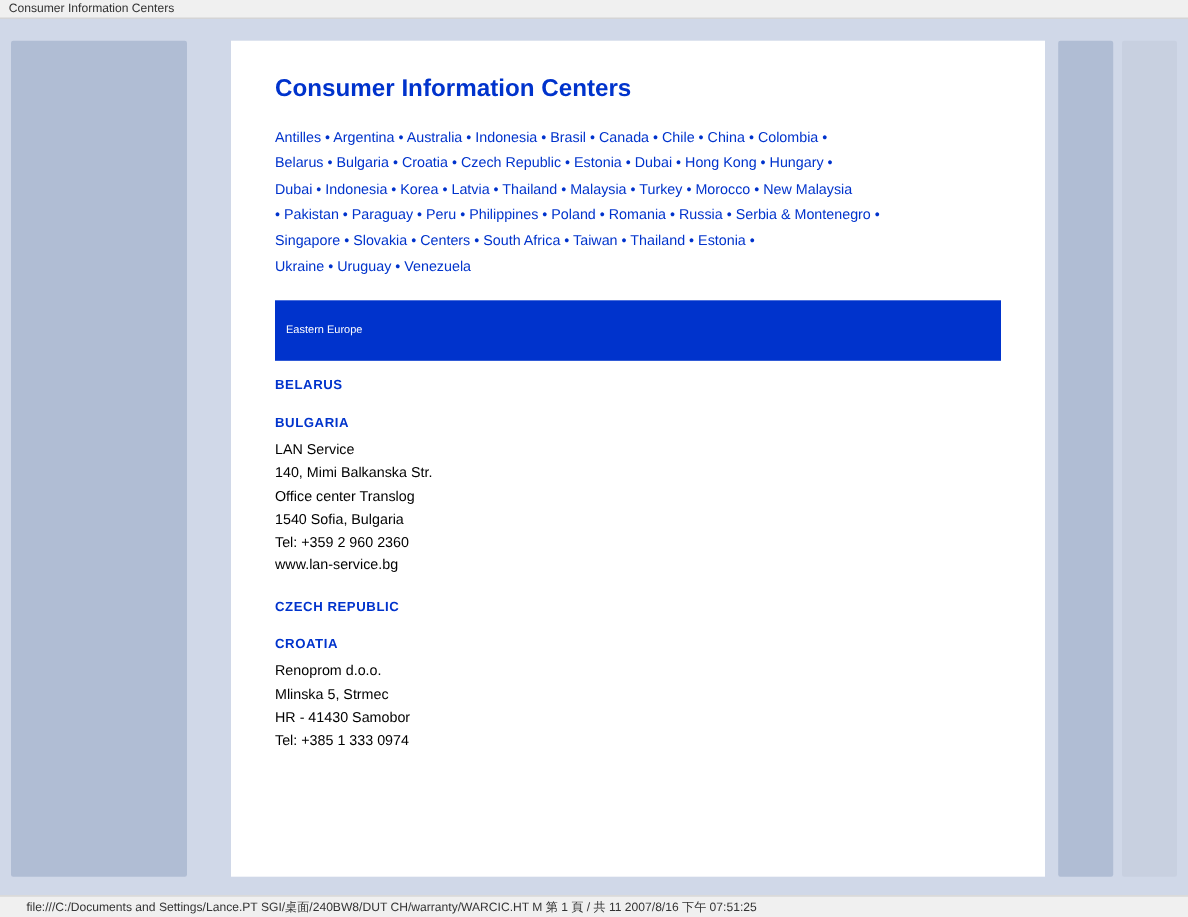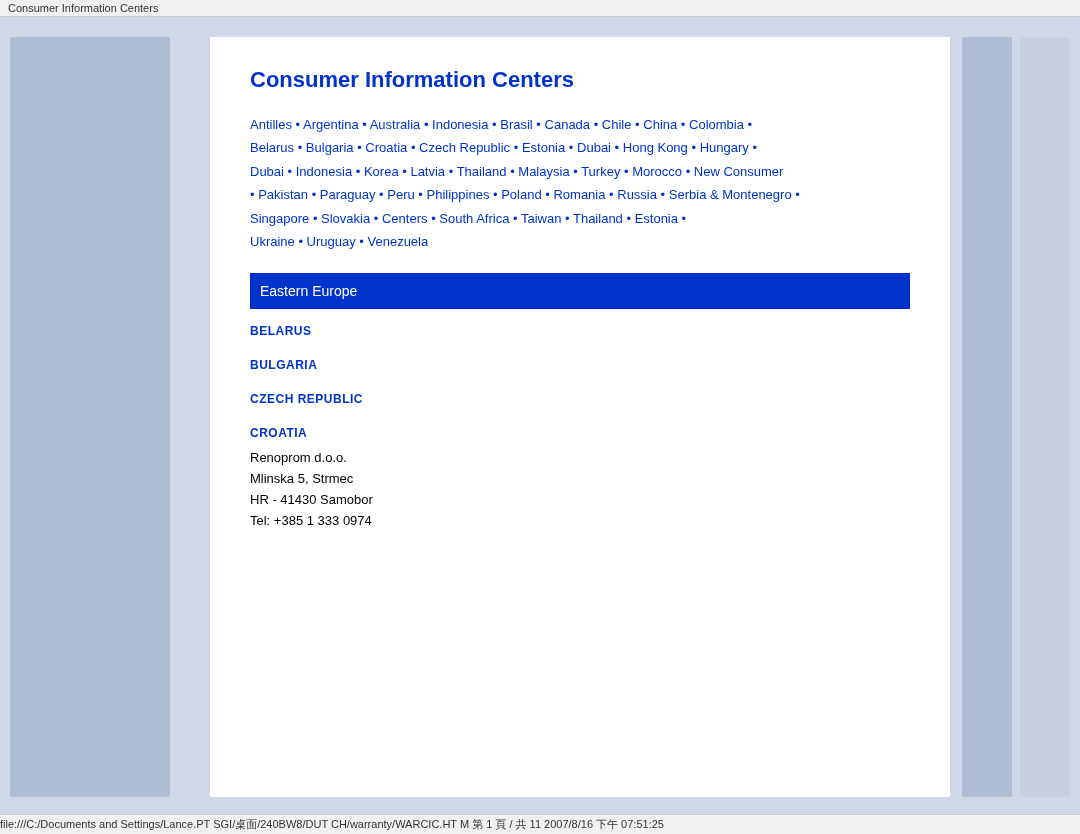--- a/index.html
+++ b/index.html
@@ -86,22 +86,22 @@
     }
 
     .links-section a {
       color: #0033cc;
       text-decoration: none;
     }
 
     .section-header {
       background-color: #0033cc;
       color: #ffffff;
-      padding: 10px 10px;
-      font-size: 14px;
+      padding: 22px 10px;
+      font-size: 10px;
       font-weight: normal;
       margin-bottom: 15px;
       margin-top: 10px;
     }
 
     .country-name {
       color: #0033cc;
       font-weight: bold;
       font-size: 12px;
       margin-bottom: 8px;
@@ -115,21 +115,21 @@
 
     .country-details {
       color: #000;
       font-size: 13px;
       line-height: 1.6;
     }
 
     .status-bar {
       background-color: #f0f0f0;
       border-top: 1px solid #ccc;
-      padding: 2px 0;
+      padding: 2px 24px;
       font-size: 11px;
       color: #333;
       position: fixed;
       bottom: 0;
       width: 100%;
     }
   </style>
 </head>
 <body>
 
@@ -164,21 +164,21 @@
       <a href="#">Hong Kong</a> •
       <a href="#">Hungary</a> •<br>
       <a href="#">Dubai</a> •
       <a href="#">Indonesia</a> •
       <a href="#">Korea</a> •
       <a href="#">Latvia</a> •
       <a href="#">Thailand</a> •
       <a href="#">Malaysia</a> •
       <a href="#">Turkey</a> •
       <a href="#">Morocco</a> •
-      <a href="#">New Consumer</a><br>
+      <a href="#">New Malaysia</a><br>
       •
       <a href="#">Pakistan</a> •
       <a href="#">Paraguay</a> •
       <a href="#">Peru</a> •
       <a href="#">Philippines</a> •
       <a href="#">Poland</a> •
       <a href="#">Romania</a> •
       <a href="#">Russia</a> •
       <a href="#">Serbia &amp; Montenegro</a> •<br>
       <a href="#">Singapore</a> •
@@ -196,20 +196,28 @@
     <div class="section-header">
       <span>Eastern Europe</span>
     </div>
 
     <div class="country-block">
       <div class="country-name">BELARUS</div>
     </div>
 
     <div class="country-block">
       <div class="country-name">BULGARIA</div>
+      <div class="country-details">
+        LAN Service<br>
+        140, Mimi Balkanska Str.<br>
+        Office center Translog<br>
+        1540 Sofia, Bulgaria<br>
+        Tel: +359 2 960 2360<br>
+        www.lan-service.bg
+      </div>
     </div>
 
     <div class="country-block">
       <div class="country-name">CZECH REPUBLIC</div>
     </div>
 
     <div class="country-block">
       <div class="country-name">CROATIA</div>
       <div class="country-details">
         Renoprom d.o.o.<br>

